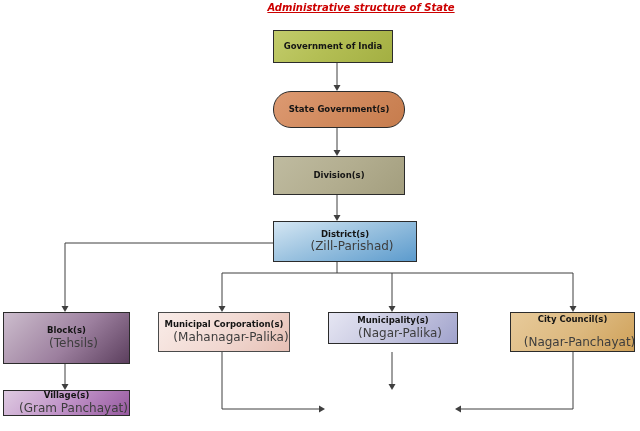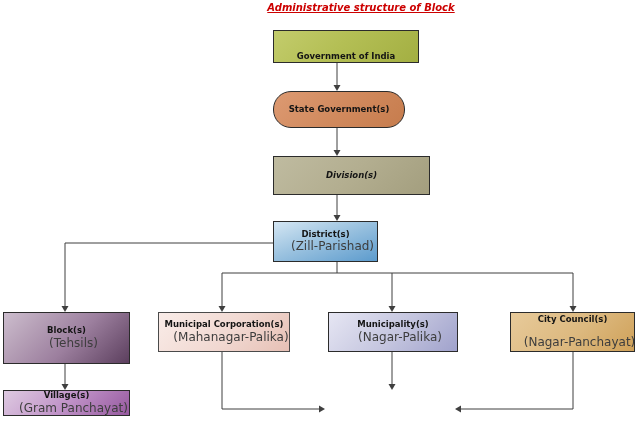--- a/index.html
+++ b/index.html
@@ -14,47 +14,47 @@
   }
   svg.connectors{position:absolute;top:0;left:0;}
   .node{
     position:absolute;box-sizing:border-box;border:1px solid #2b2b2b;
     display:flex;flex-direction:column;align-items:center;justify-content:center;
     text-align:center;line-height:1.25;
   }
   .node .lbl{font-size:8.5px;font-weight:bold;color:#141414;white-space:nowrap;}
   .node .sub{font-size:12px;color:#3d3d3d;white-space:nowrap;padding-left:14px;}
 
-  .n-government{left:273px;top:30px;width:146px;height:33px;
-    background:linear-gradient(135deg,#c3cc6c 0%,#b4bf55 45%,#a3af42 100%);justify-content:flex-end;}
+  .n-government{left:273px;top:30px;width:120px;height:33px;
+    background:linear-gradient(135deg,#c3cc6c 0%,#b4bf55 45%,#a3af42 100%);}
   .n-state{left:273px;top:91px;width:132px;height:37px;
     background:linear-gradient(135deg,#dd9a72 0%,#d18a5e 50%,#c67c4d 100%);border-radius:18px;}
-  .n-division{left:273px;top:156px;width:157px;height:39px;
-    background:linear-gradient(135deg,#bfbba0 0%,#b3ae90 50%,#a39e7e 100%);font-style:italic;}
-  .n-district{left:273px;top:221px;width:105px;height:41px;
+  .n-division{left:273px;top:156px;width:132px;height:39px;
+    background:linear-gradient(135deg,#bfbba0 0%,#b3ae90 50%,#a39e7e 100%);}
+  .n-district{left:273px;top:221px;width:144px;height:41px;
     background:linear-gradient(160deg,#d4e6f3 0%,#9cc3e0 45%,#5c9bcd 100%);}
   .n-block{left:3px;top:312px;width:127px;height:52px;
     background:linear-gradient(135deg,#ccbdcd 0%,#9c7f9e 55%,#5c3f5e 100%);}
   .n-municipal_corporation{left:158px;top:312px;width:132px;height:40px;border-color:#4a4a4a;
     background:linear-gradient(135deg,#f9ece8 0%,#f1d8d1 55%,#e6c0b5 100%);}
-  .n-municipality{left:328px;top:312px;width:130px;height:40px;
+  .n-municipality{left:328px;top:312px;width:130px;height:32px;
     background:linear-gradient(135deg,#e6e6f3 0%,#c3c4de 55%,#a0a2cc 100%);align-items:center;}
   .n-city_council{left:510px;top:312px;width:125px;height:40px;
     background:linear-gradient(135deg,#e7ca9a 0%,#dcb87e 55%,#cfa159 100%);gap:11px;}
   .n-village{left:3px;top:390px;width:127px;height:26px;
     background:linear-gradient(135deg,#decae1 0%,#c093c8 50%,#96599f 100%);}
   .n-ward{left:325px;top:390px;width:130px;height:38px;border-color:#968da0;
     background:linear-gradient(135deg,#f8fbe0 0%,#ebf0bb 50%,#d4e083 100%);}
 </style>
 </head>
 <body>
 
 <div class="stage">
 
-  <div class="title">Administrative structure of Block</div>
+  <div class="title">Administrative structure of State</div>
 
   <svg class="connectors" width="640" height="431" viewBox="0 0 640 431" fill="none" stroke="#3f3f3f" stroke-width="1">
 
     <line x1="337" y1="63" x2="337" y2="85"></line>
     <polygon points="333.5,85 340.5,85 337,91" fill="#3f3f3f" stroke="none"></polygon>
 
     <line x1="337" y1="128" x2="337" y2="150"></line>
     <polygon points="333.5,150 340.5,150 337,156" fill="#3f3f3f" stroke="none"></polygon>
 
     <line x1="337" y1="195" x2="337" y2="215"></line>

